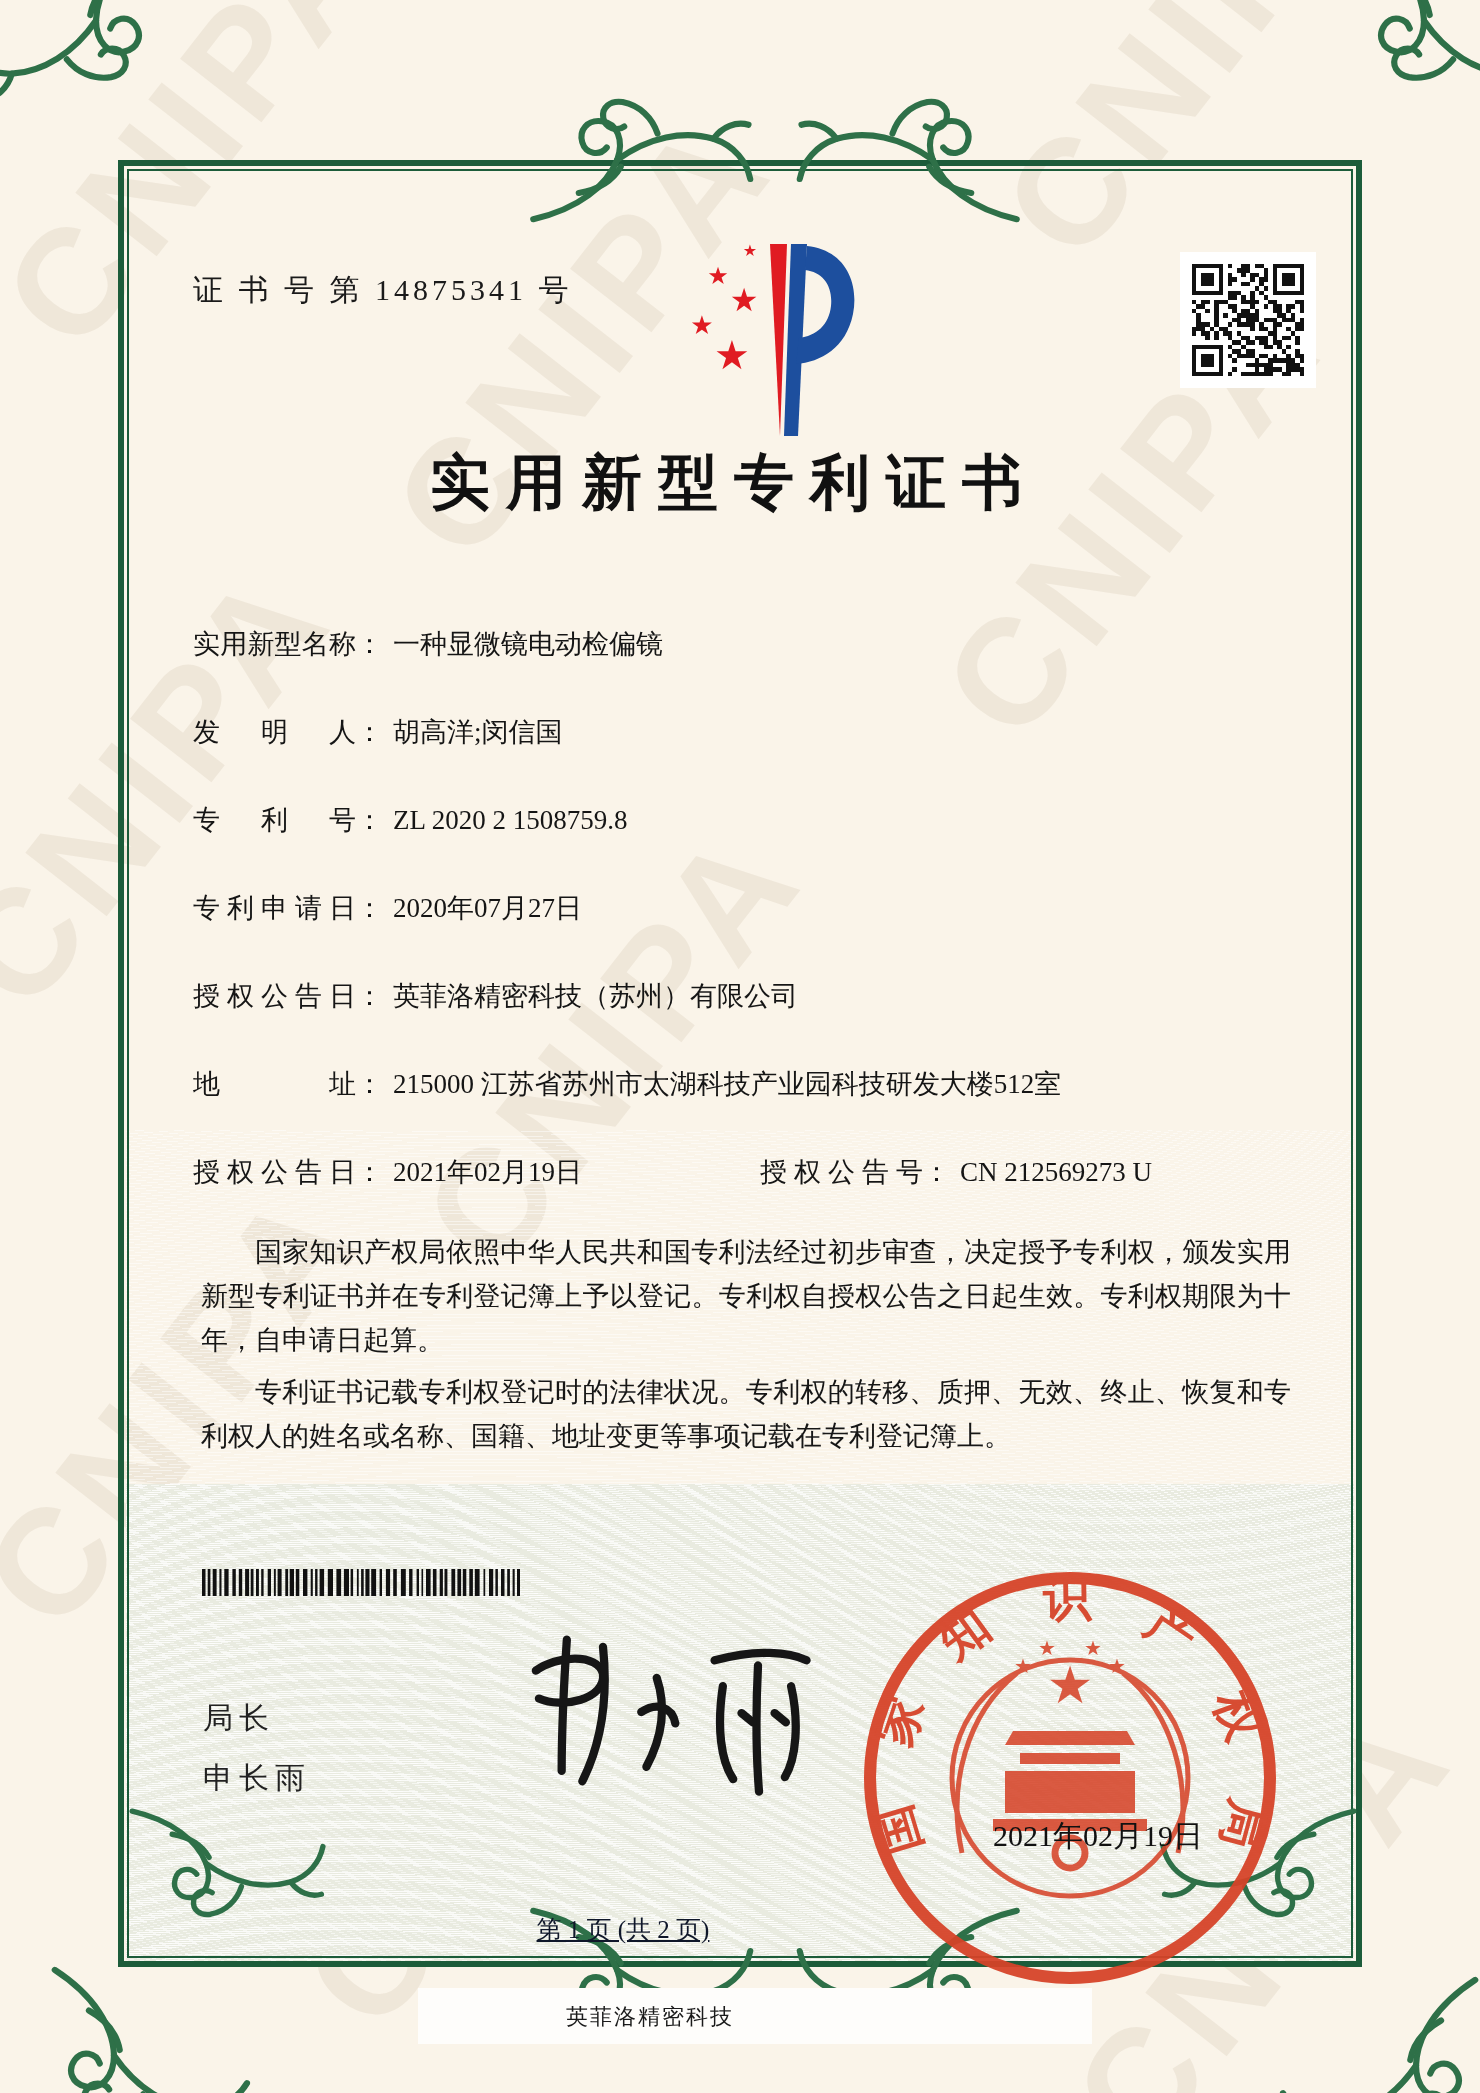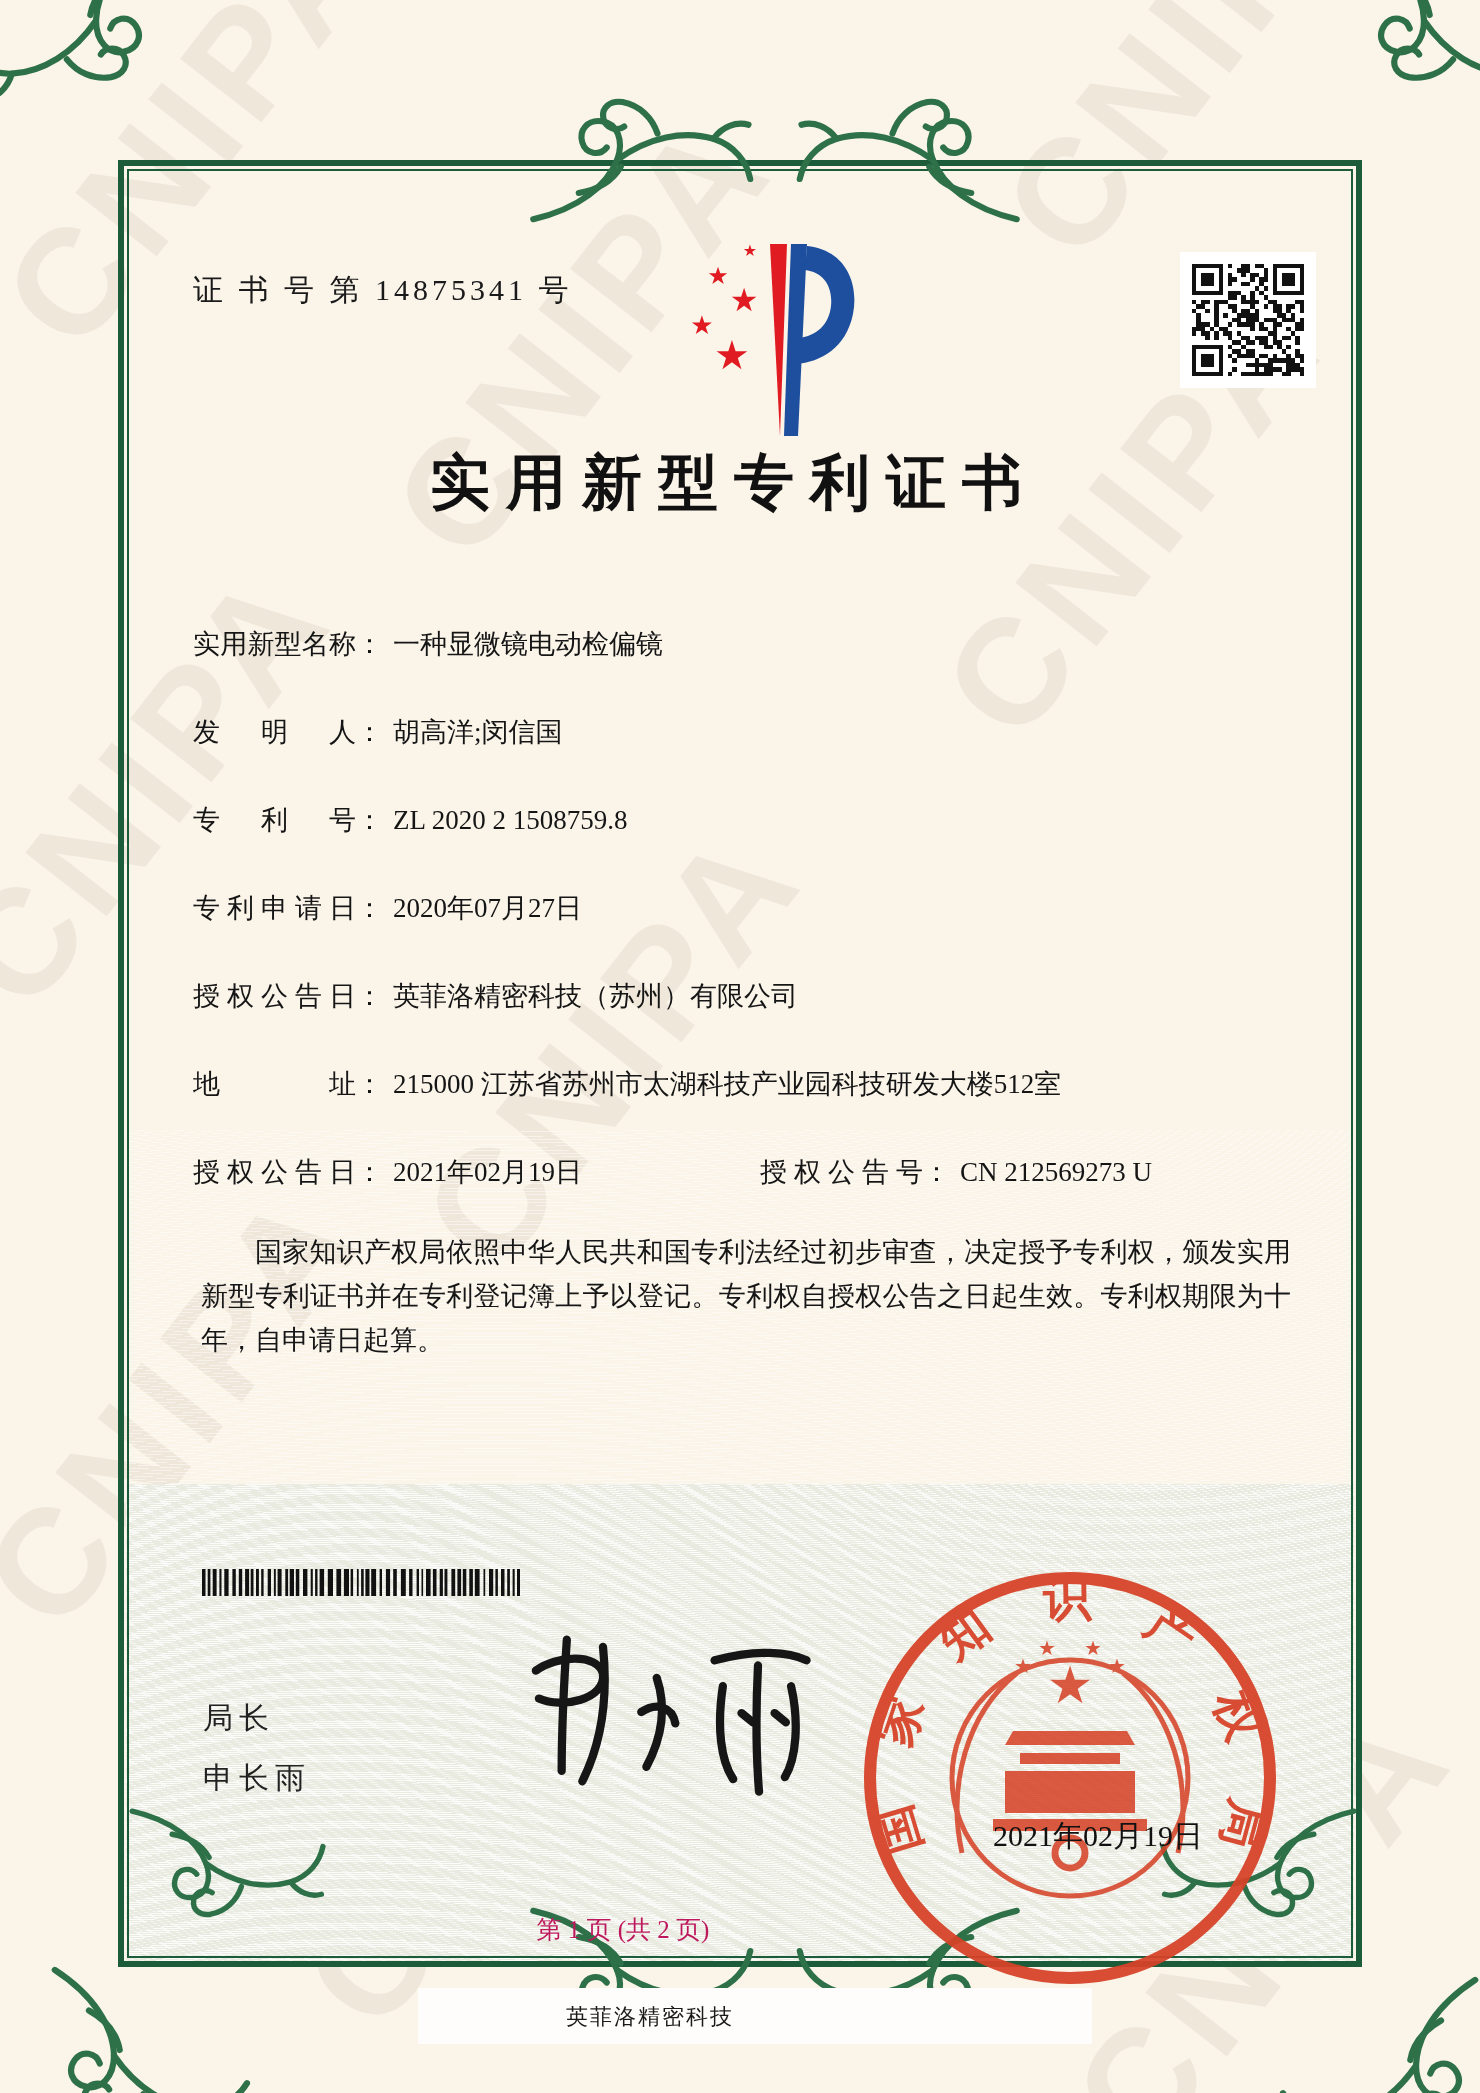--- a/index.html
+++ b/index.html
@@ -43,21 +43,21 @@
       text-align:justify;color:#161616;z-index:6;}
   .bodytext p{margin:8px;text-indent:2em;}
   
   .barcode{left:202px;top:1569px;z-index:6;}
   .signer{left:203px;font-size:30px;color:#222;z-index:6;
       font-family:"Liberation Sans","DejaVu Sans",sans-serif;letter-spacing:6px;font-weight:500;}
   .sig{left:510px;top:1612px;z-index:7;}
   .seal{left:845px;top:1553px;width:450px;height:450px;z-index:8;opacity:.94;}
   .sealdate{left:948px;top:1816px;width:300px;text-align:center;font-size:30px;color:#111;
       z-index:9;white-space:nowrap;}
-  .pagenum{left:473px;top:1913px;width:300px;text-align:center;font-size:25px;color:#be185d;z-index:6;}
+  .pagenum{left:473px;top:1913px;width:300px;text-align:center;font-size:25px;color:#0f172a;z-index:6;text-decoration:underline;}
   .footstrip{left:418px;top:1988px;width:674px;height:56px;background:#fefdfb;z-index:5;}
   .footnote{left:500px;top:2002px;width:300px;text-align:center;font-size:22px;letter-spacing:2px;
       color:#1a1a1a;z-index:6;white-space:nowrap;}
 </style>
 </head>
 <body>
 
 <svg width="0" height="0" style="position:absolute">
   <symbol id="flo" viewBox="0 0 260 160">
     <g fill="none" stroke="currentColor" stroke-width="7" stroke-linecap="round">
@@ -386,20 +386,21 @@
 </div>
 <div class="row" style="top:1154px">
   <span class="flabel">授权公告日</span><span class="colon">：</span><span>2021年02月19日</span>
 </div>
 <div class="row row2" style="top:1154px">
   <span class="flabel">授权公告号</span><span class="colon">：</span><span>CN 212569273 U</span>
 </div>
 
 <div class="abs bodytext">
   <p>国家知识产权局依照中华人民共和国专利法经过初步审查，决定授予专利权，颁发实用新型专利证书并在专利登记簿上予以登记。专利权自授权公告之日起生效。专利权期限为十年，自申请日起算。</p>
+  <p>专利证书记载专利权登记时的法律状况。专利权的转移、质押、无效、终止、恢复和专利权人的姓名或名称、国籍、地址变更等事项记载在专利登记簿上。</p>
 </div>
 
 <svg class="abs barcode" width="326" height="27">
     <g id="bcg" fill="#111">
       <rect x="0.0" y="0" width="3.5" height="27"></rect>
       <rect x="5.7" y="0" width="2.7" height="27"></rect>
       <rect x="10.7" y="0" width="3.9" height="27"></rect>
       <rect x="17.4" y="0" width="2.1" height="27"></rect>
       <rect x="22.3" y="0" width="4.3" height="27"></rect>
       <rect x="30.4" y="0" width="3.4" height="27"></rect>

